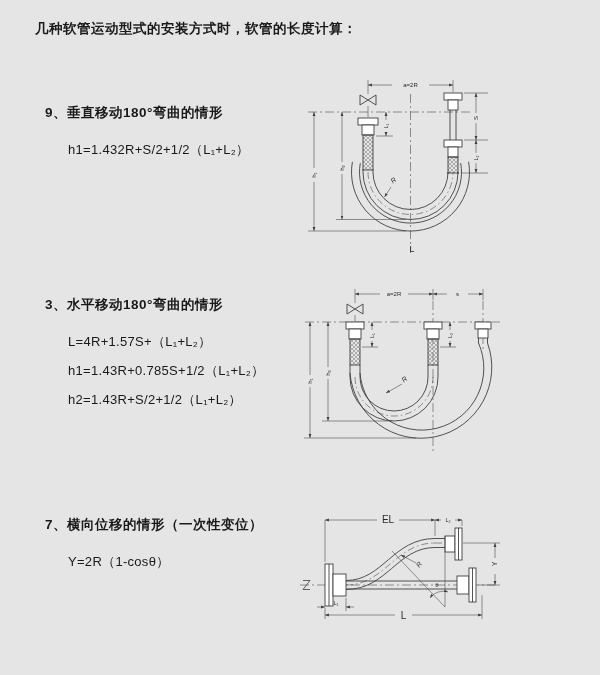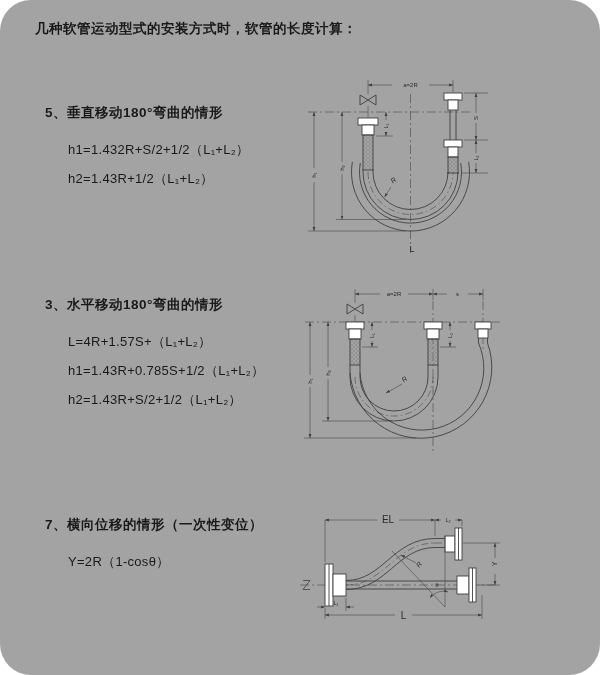--- a/index.html
+++ b/index.html
@@ -1,37 +1,36 @@
 <!DOCTYPE html>
 <html><head>
 <meta charset="utf-8">
 <style>
   html,body{margin:0;padding:0;background:#fff;}
-  .page{position:relative;width:600px;height:675px;background:#a3a3a3;overflow:hidden;
-        font-family:"Liberation Sans","DejaVu Sans",sans-serif;color:#1a1a1a;border-radius:31px;}
+  .page{position:relative;width:600px;height:675px;background:#e5e5e5;overflow:hidden;
+        font-family:"Liberation Sans","DejaVu Sans",sans-serif;color:#1a1a1a;}
   .title{position:absolute;left:35px;top:20px;font-size:13.5px;font-weight:bold;letter-spacing:.5px;white-space:nowrap;}
   .sec{position:absolute;left:45px;}
   .heading{font-size:13.5px;font-weight:bold;letter-spacing:.5px;white-space:nowrap;}
   .formulas{margin:13px 0 0 23px;font-size:13px;line-height:29px;}
   .formula{white-space:nowrap;letter-spacing:.3px;}
   svg.diagram{position:absolute;}
   svg text{font-family:"Liberation Sans","DejaVu Sans",sans-serif;fill:#2a2a2a;}
 </style>
 </head>
 <body>
 
 <div class="page">
 
   <div class="title">几种软管运动型式的安装方式时，软管的长度计算：</div>
 
   <div class="sec" style="top:104px">
-    <div class="heading">5、垂直移动180°弯曲的情形</div>
+    <div class="heading">9、垂直移动180°弯曲的情形</div>
     <div class="formulas">
       <div class="formula">h1=1.432R+S/2+1/2（L₁+L₂）</div>
-      <div class="formula">h2=1.43R+1/2（L₁+L₂）</div>
     </div>
   </div>
 
   <svg class="diagram" style="left:300px;top:70px" width="290" height="190" viewBox="0 0 290 190">
     <defs>
       <marker id="m1" viewBox="0 0 10 10" refX="9" refY="5" markerWidth="8" markerHeight="8" orient="auto-start-reverse">
         <path d="M0,1.8 L9,5 L0,8.2 Z" fill="#3f3f3f"></path>
       </marker>
       <pattern id="br1" width="4" height="4" patternUnits="userSpaceOnUse">
         <path d="M0,0 L4,4 M4,0 L0,4" stroke="#888" stroke-width="0.6"></path>

